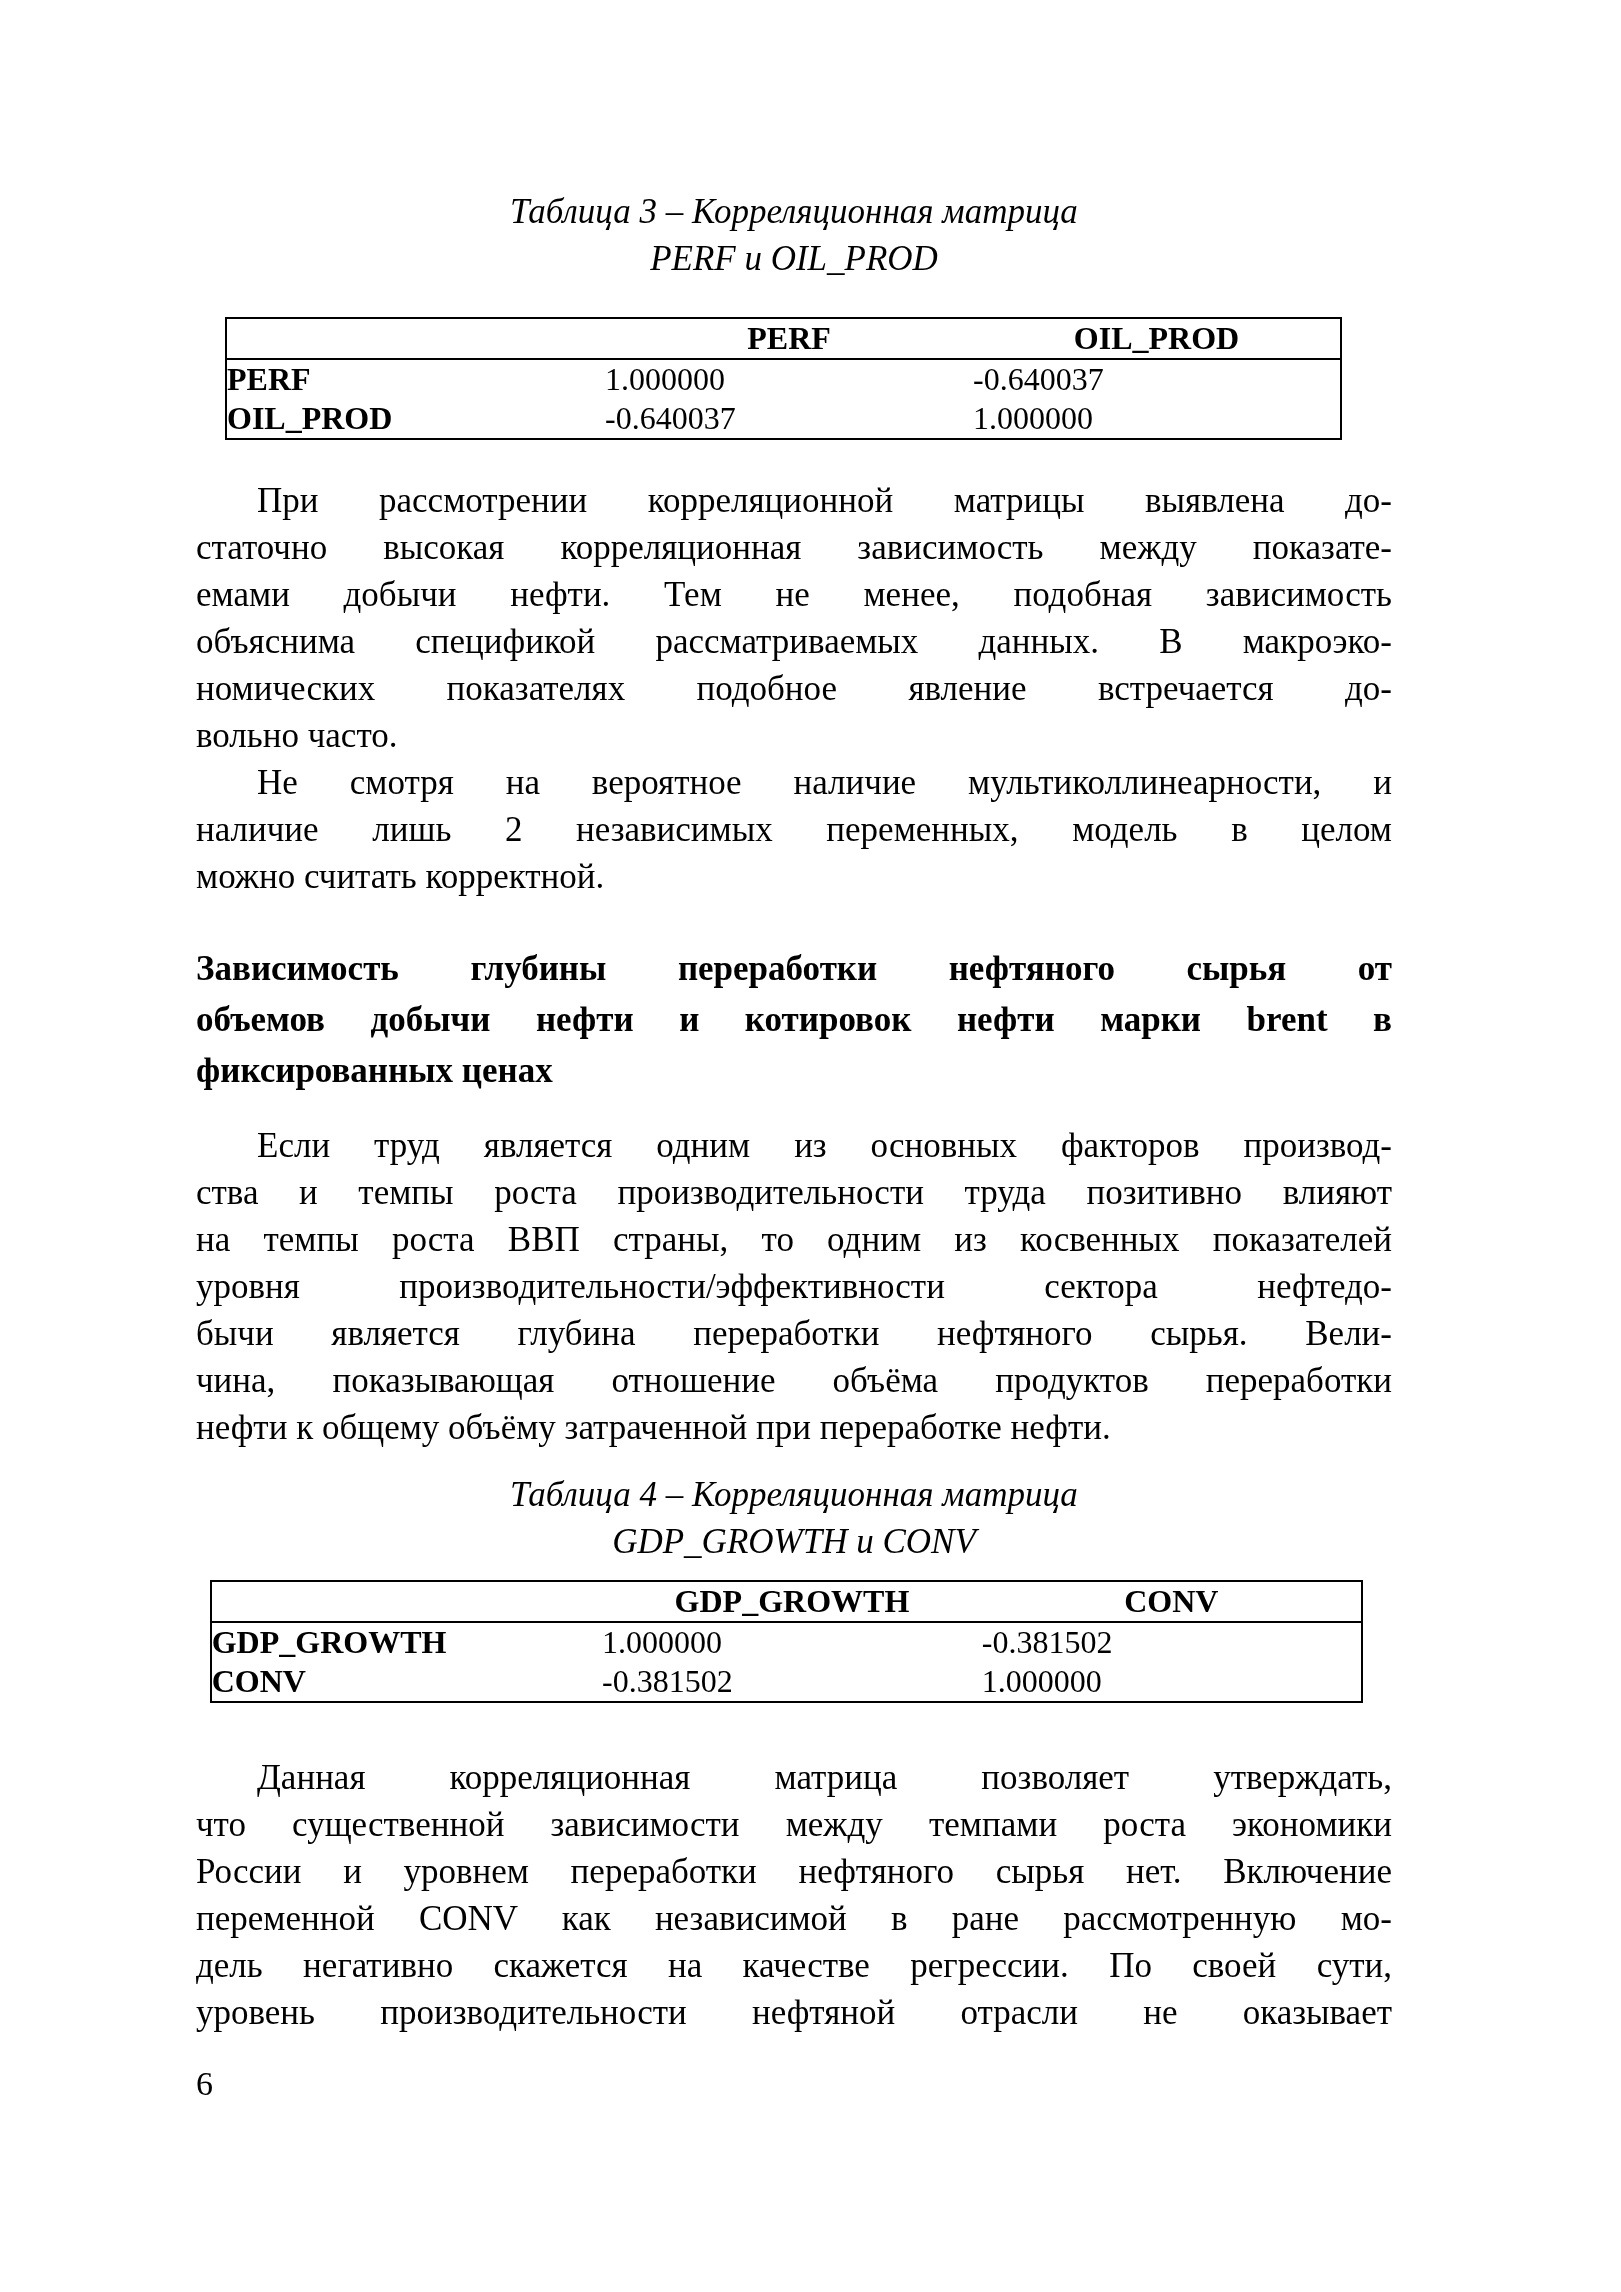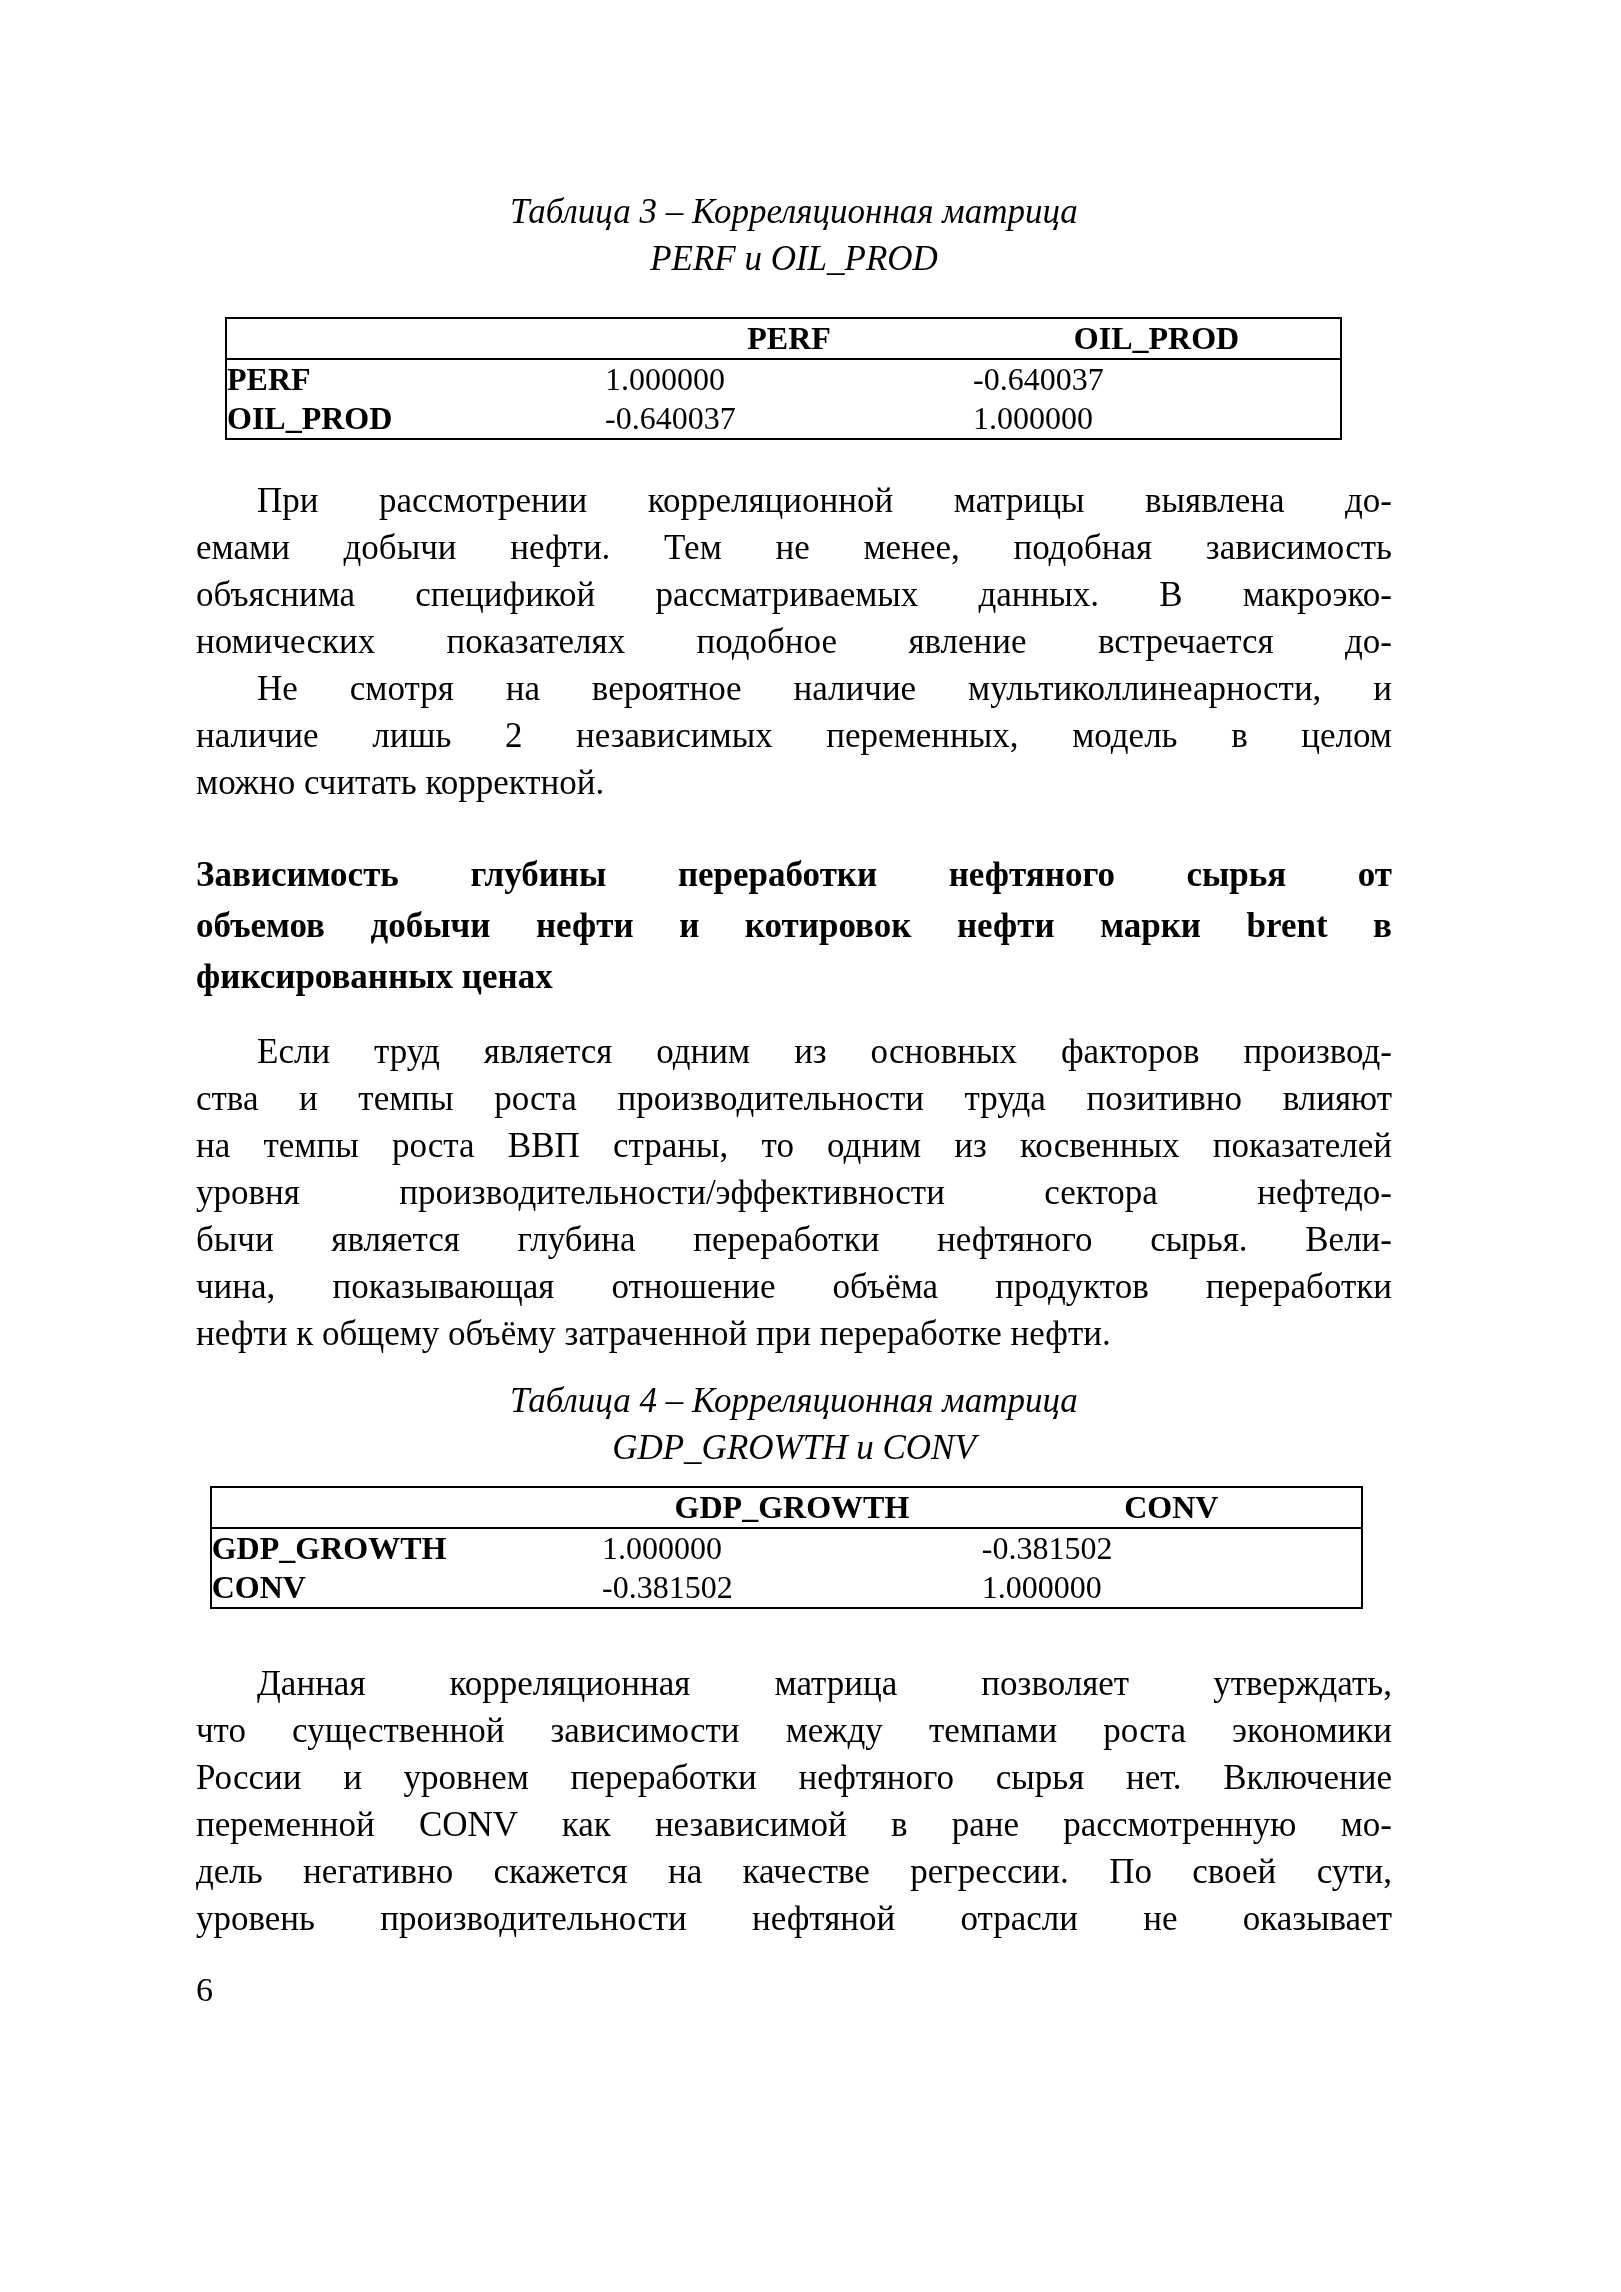--- a/index.html
+++ b/index.html
@@ -89,23 +89,25 @@
         <tr>
           <td class="rowlabel">OIL_PROD</td>
           <td>-0.640037</td>
           <td>1.000000</td>
         </tr>
       </tbody>
     </table>
 
     <div class="para para-1">
       <div class="line indent">При рассмотрении корреляционной матрицы выявлена до-</div>
+      <div class="line">статочно высокая корреляционная зависимость между показате-</div>
       <div class="line">емами добычи нефти. Тем не менее, подобная зависимость</div>
       <div class="line">объяснима спецификой рассматриваемых данных. В макроэко-</div>
       <div class="line">номических показателях подобное явление встречается до-</div>
+      <div class="line end">вольно часто.</div>
     </div>
 
     <div class="para para-2">
       <div class="line indent">Не смотря на вероятное наличие мультиколлинеарности, и</div>
       <div class="line">наличие лишь 2 независимых переменных, модель в целом</div>
       <div class="line end">можно считать корректной.</div>
     </div>
 
     <div class="heading">
       <div class="line">Зависимость глубины переработки нефтяного сырья от</div>

